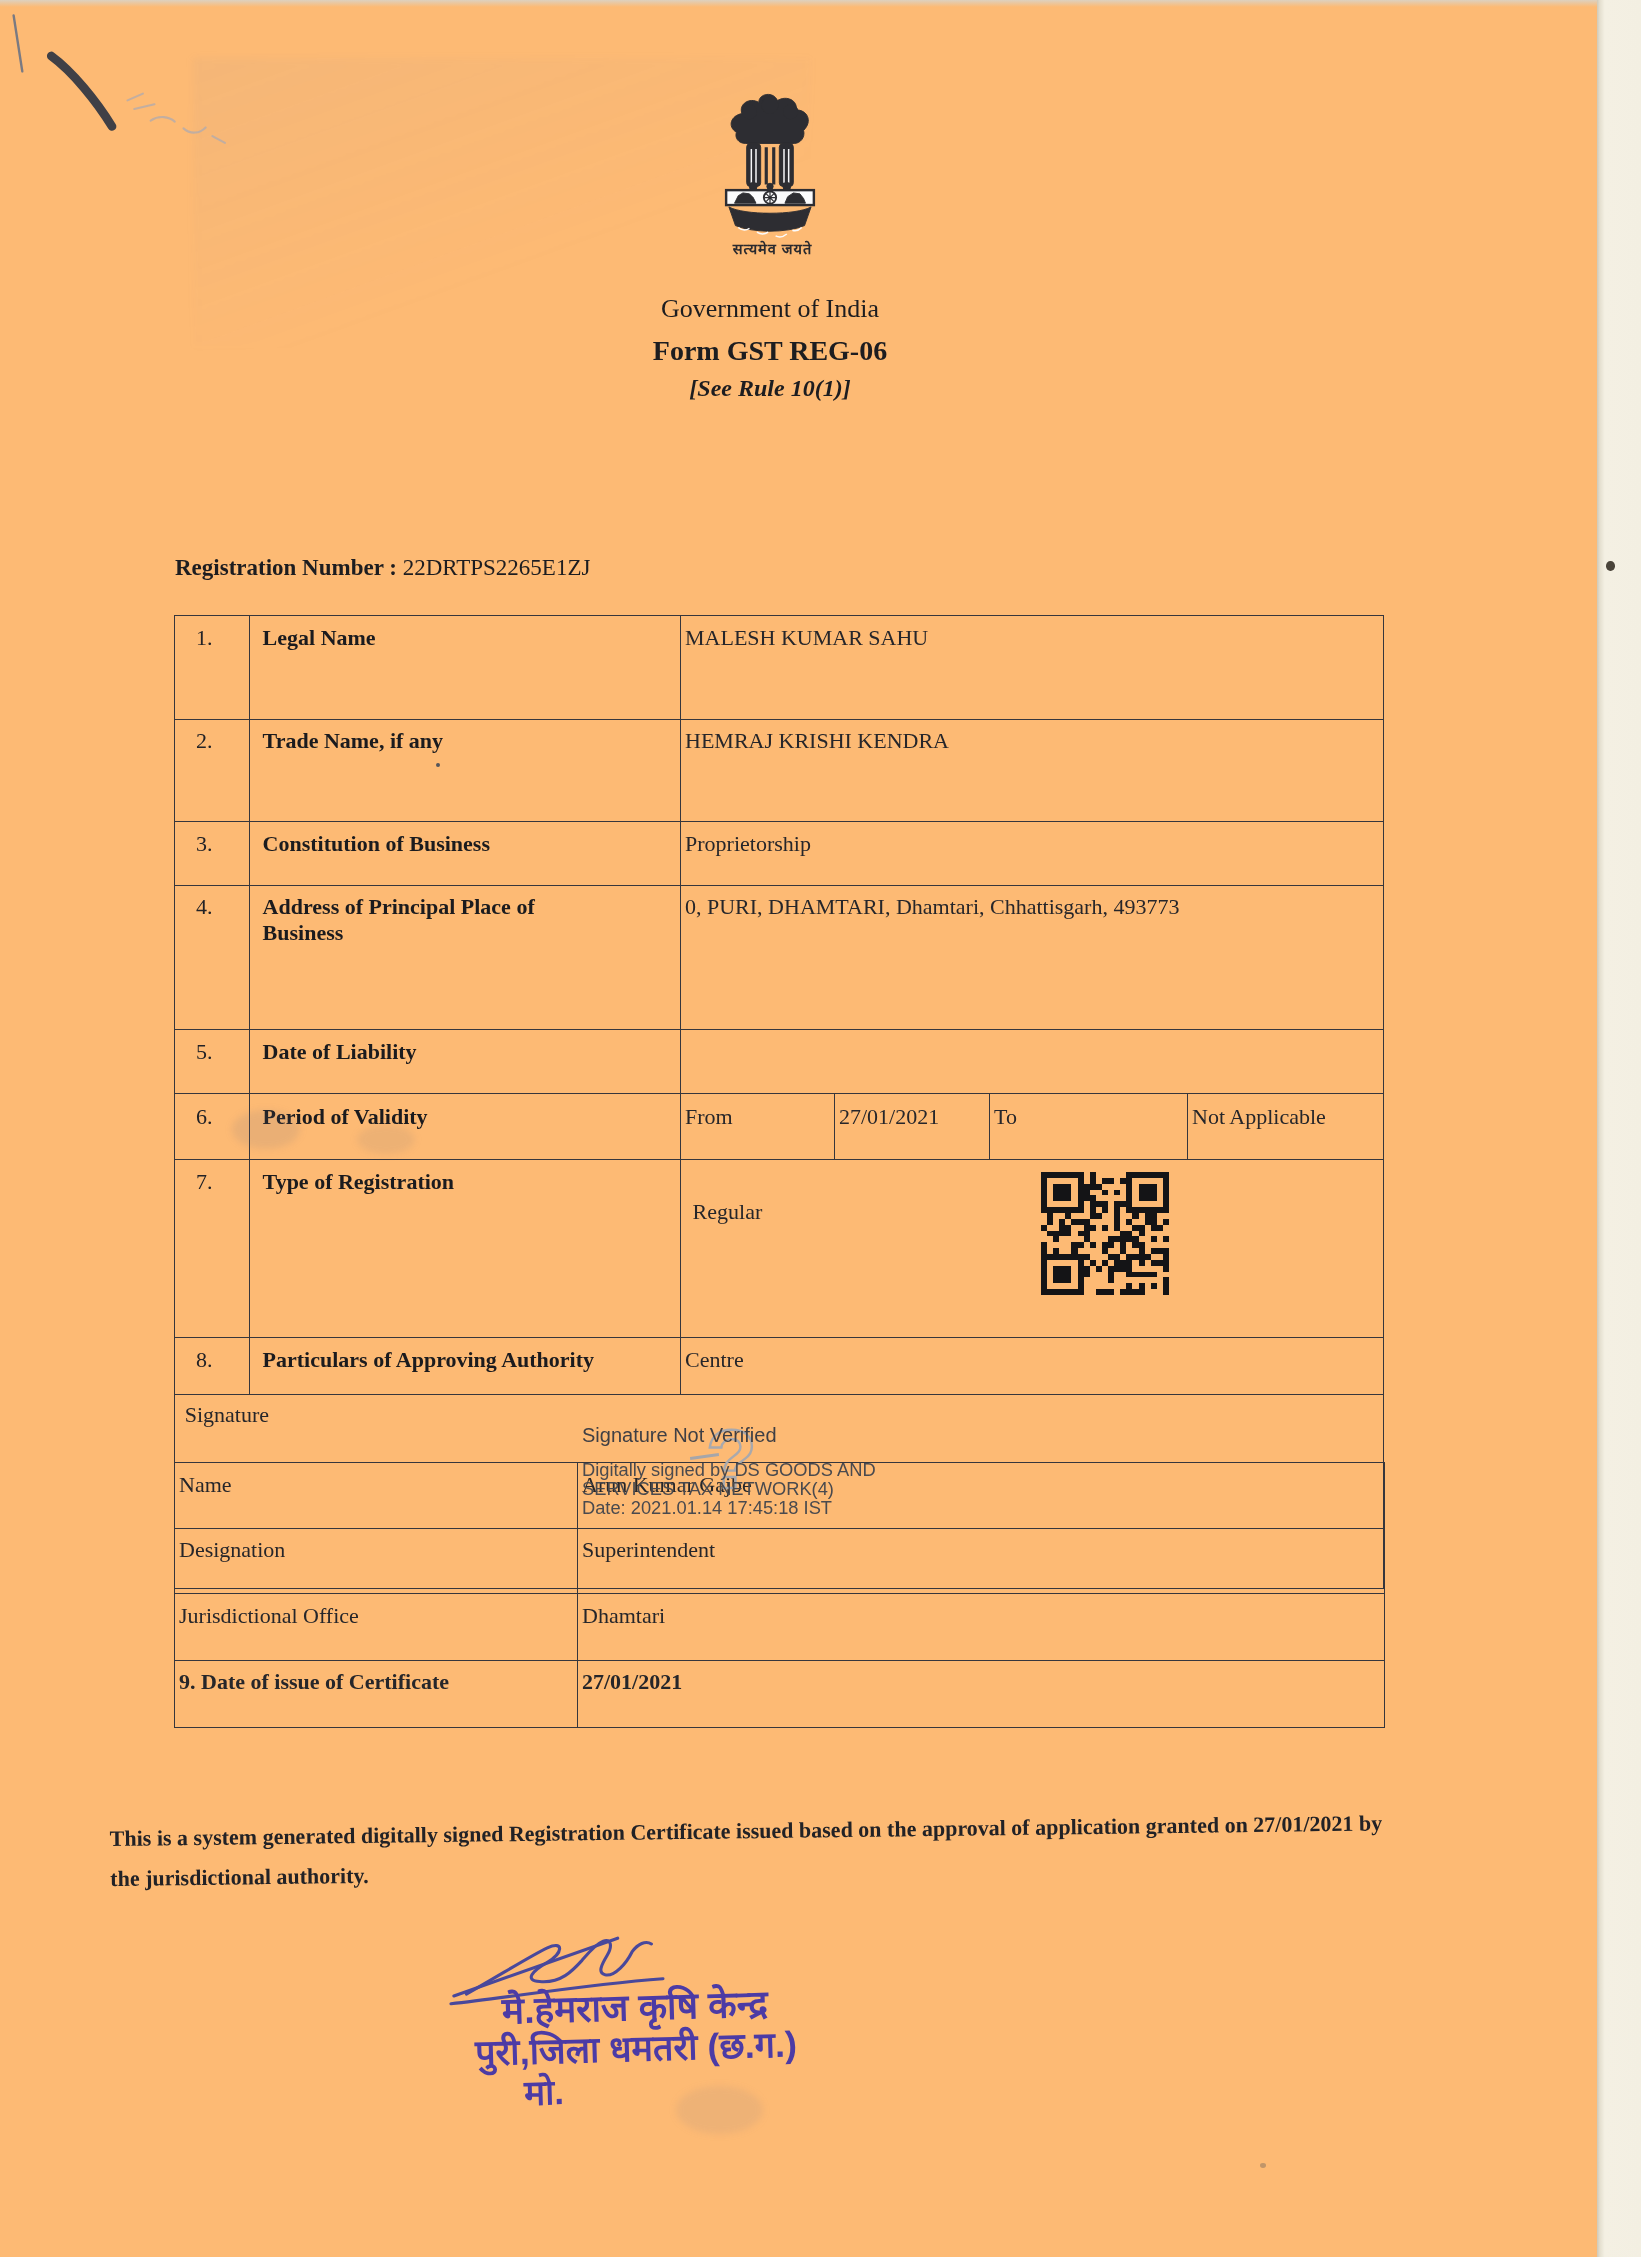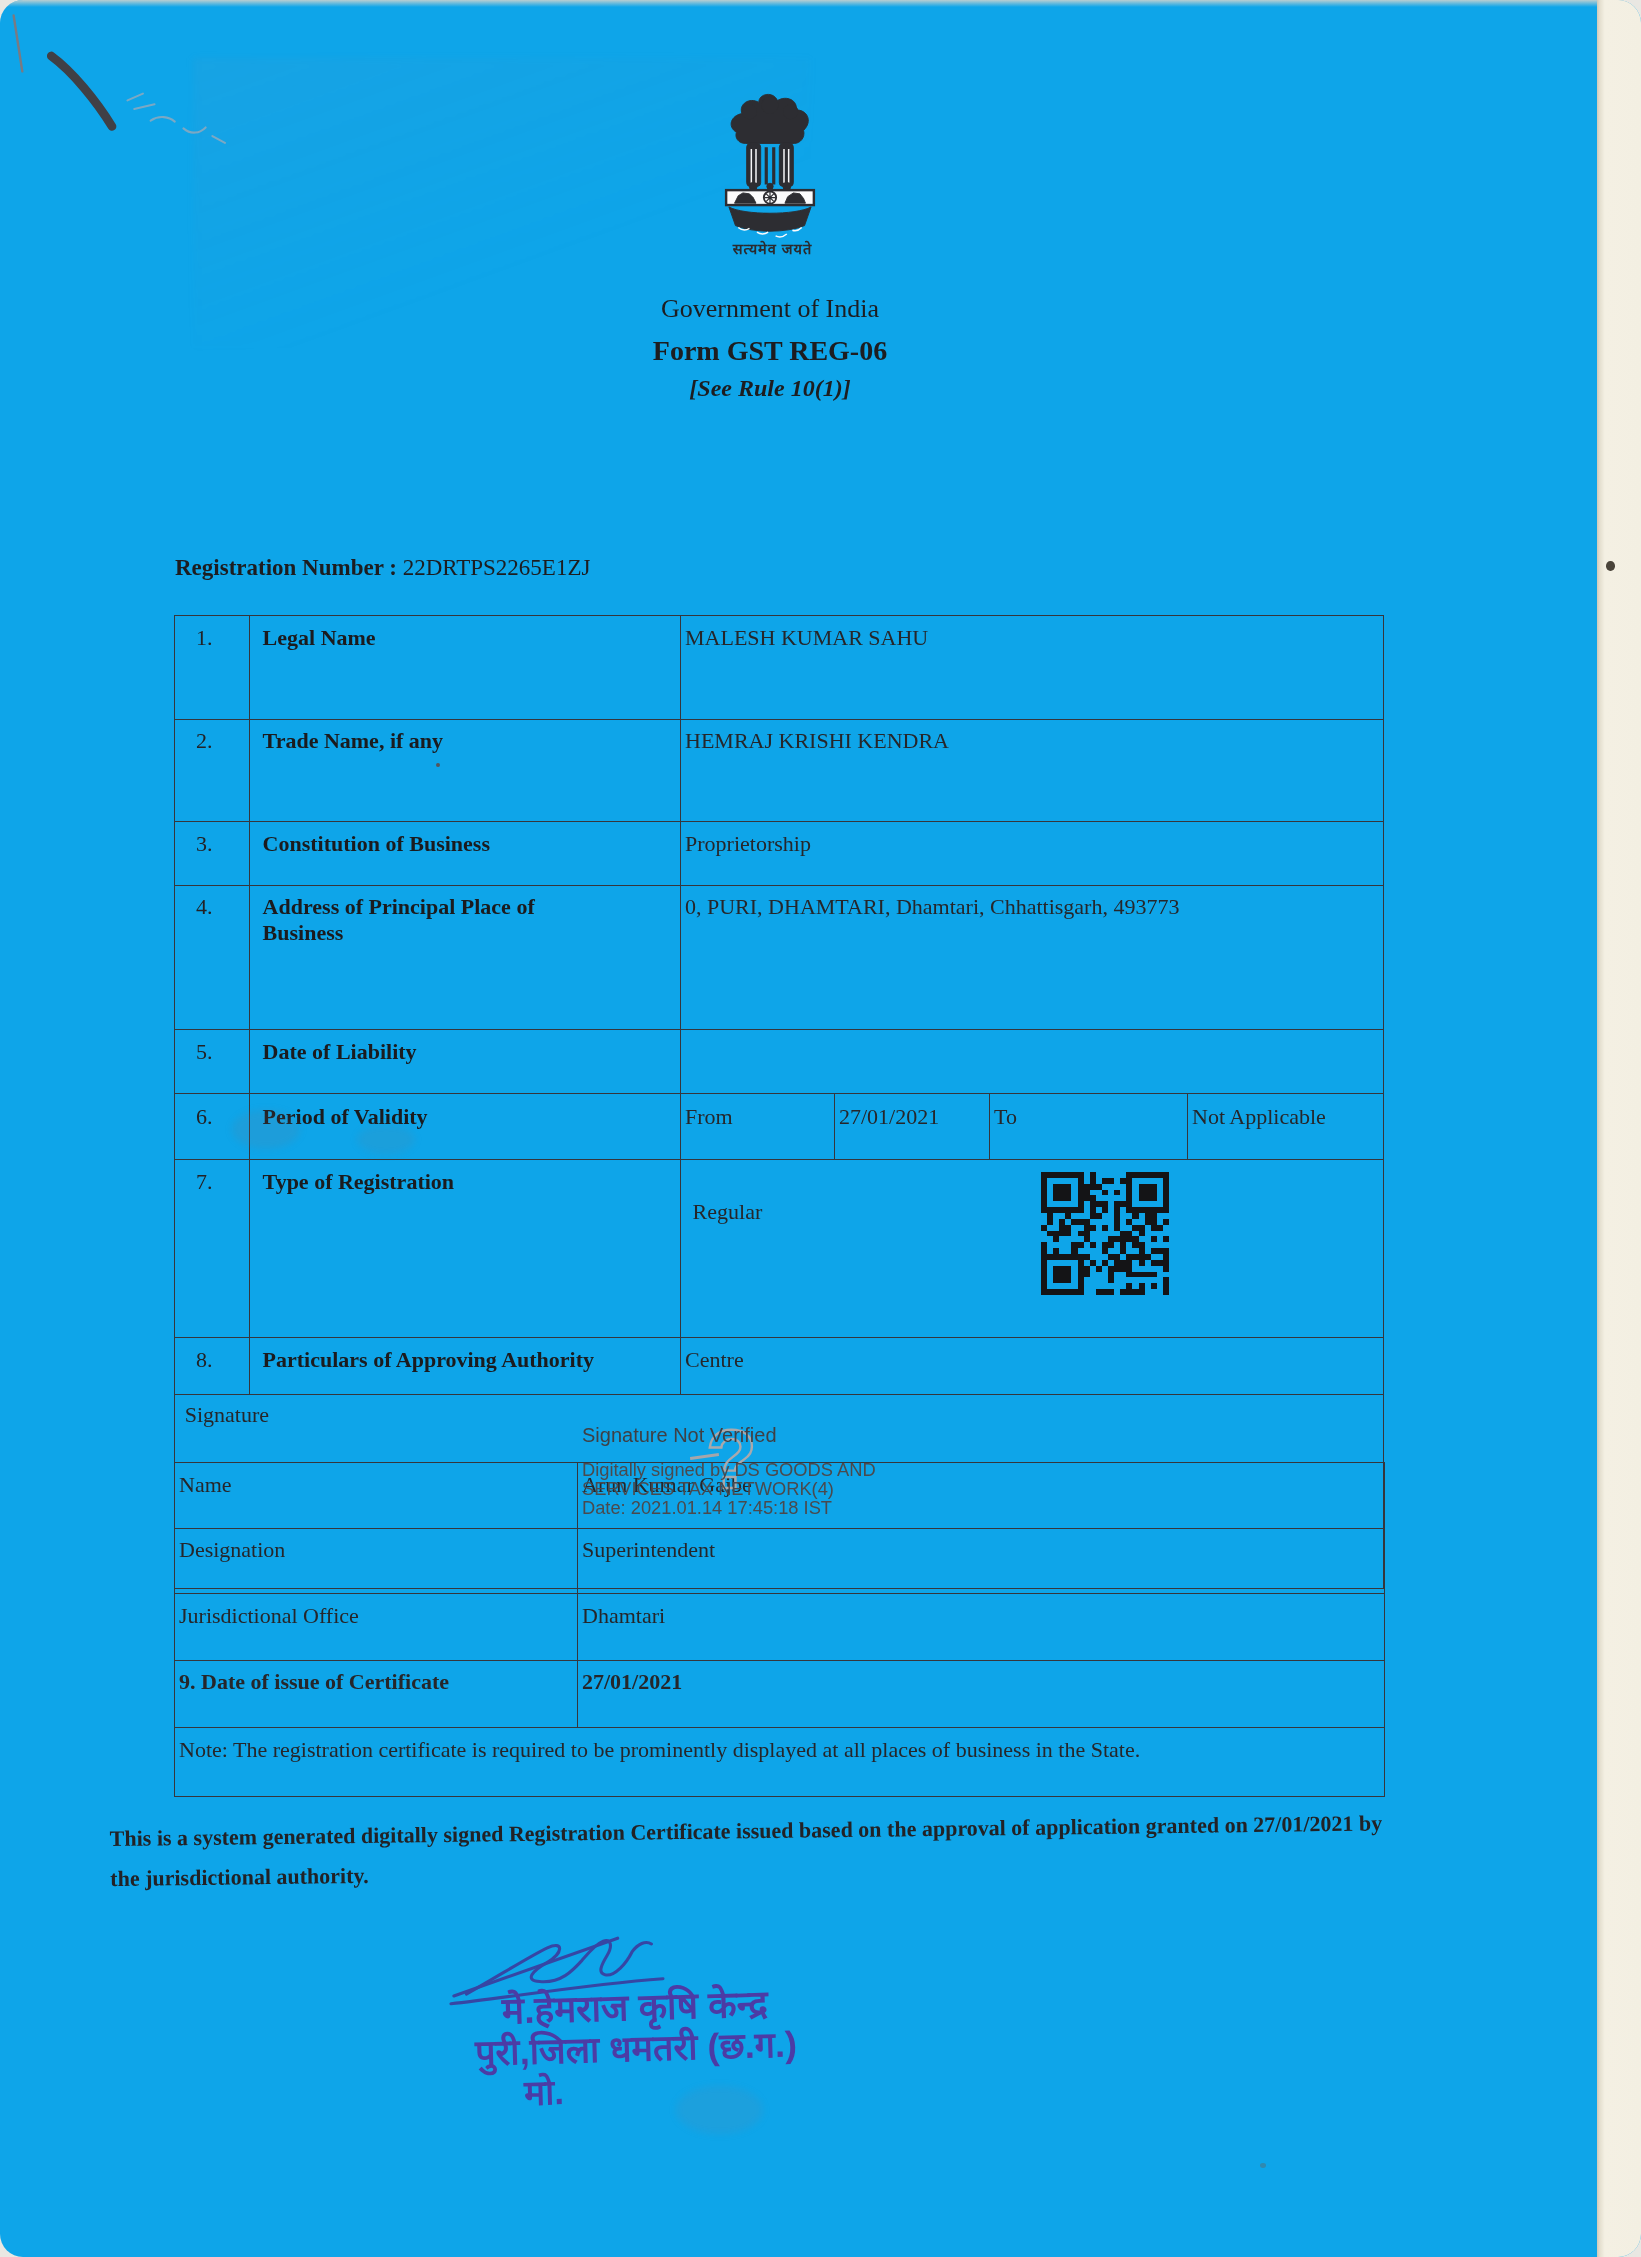--- a/index.html
+++ b/index.html
@@ -1,17 +1,17 @@
 <!DOCTYPE html>
 <html><head>
 <meta charset="utf-8">
 <style>
   html,body{margin:0;padding:0;background:#e9e7e2;}
-  .page{position:relative;width:1641px;height:2257px;background:#0ea5e9;overflow:hidden;
-        font-family:"Liberation Serif","DejaVu Serif",serif;color:#222226;border-radius:23px;}
+  .page{position:relative;width:1641px;height:2257px;background:#fdba74;overflow:hidden;
+        font-family:"Liberation Serif","DejaVu Serif",serif;color:#222226;}
   
   .top-edge{position:absolute;left:0;top:0;width:100%;height:6.8px;
             background:linear-gradient(#d8d5cc,rgba(216,213,204,0));opacity:.85;}
   .right-strip{position:absolute;top:0;left:1597px;width:44px;height:100%;
                background:linear-gradient(90deg,#cfc9b8 0px,#e4dfcf 2.9px,#f4f0e3 7.7px,#f3efe2 100%);}
   .shade-band{position:absolute;left:193px;top:58px;width:618px;height:290px;
               background:linear-gradient(160deg,rgba(140,140,165,.07),rgba(140,140,165,0) 65%);
               filter:blur(3.9px);}
   .smudge{position:absolute;border-radius:50%;filter:blur(3.9px);}
   .speck{position:absolute;border-radius:50%;}
@@ -443,23 +443,20 @@
       <td class="val">Superintendent</td>
     </tr>
     <tr class="or3">
       <td class="val">Jurisdictional Office</td>
       <td class="val">Dhamtari</td>
     </tr>
     <tr class="or4">
       <td class="val">9. Date of issue of Certificate</td>
       <td class="val">27/01/2021</td>
     </tr>
-    <tr class="ornote">
-      <td class="val" colspan="2">Note: The registration certificate is required to be prominently displayed at all places of business in the State.</td>
-    </tr>
   </tbody>
     </table>
 
   <div class="footer-para">
     <div>This is a system generated digitally signed Registration Certificate issued based on the approval of application granted on 27/01/2021 by</div>
     <div>the jurisdictional authority.</div>
   </div>
 
   <svg class="sig-scribble" width="261" height="106" viewBox="0 0 270 110">
     <g stroke="#3a3f9f" stroke-width="3.2" fill="none" stroke-linecap="round" opacity="0.92">

